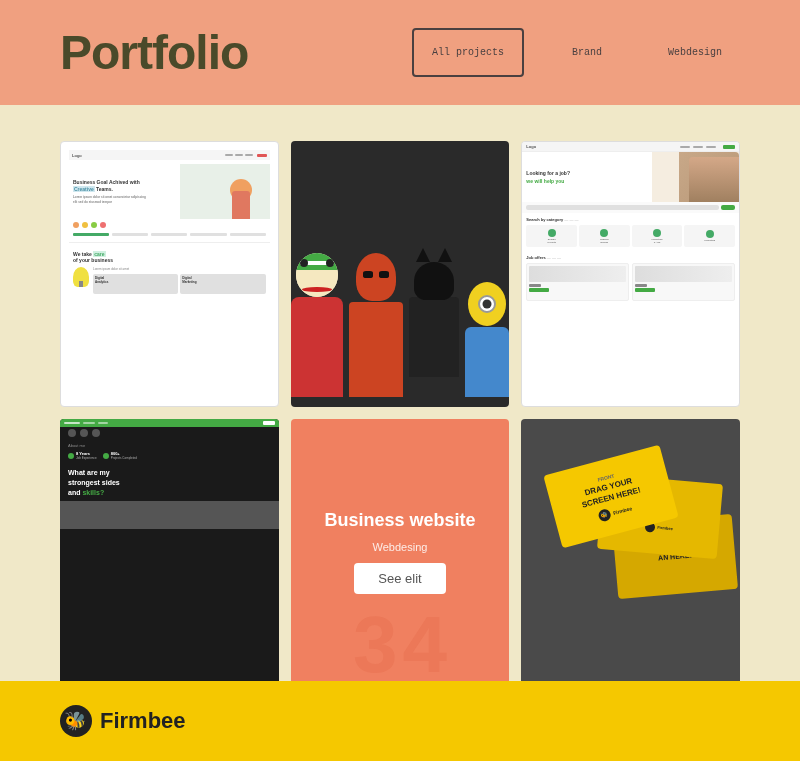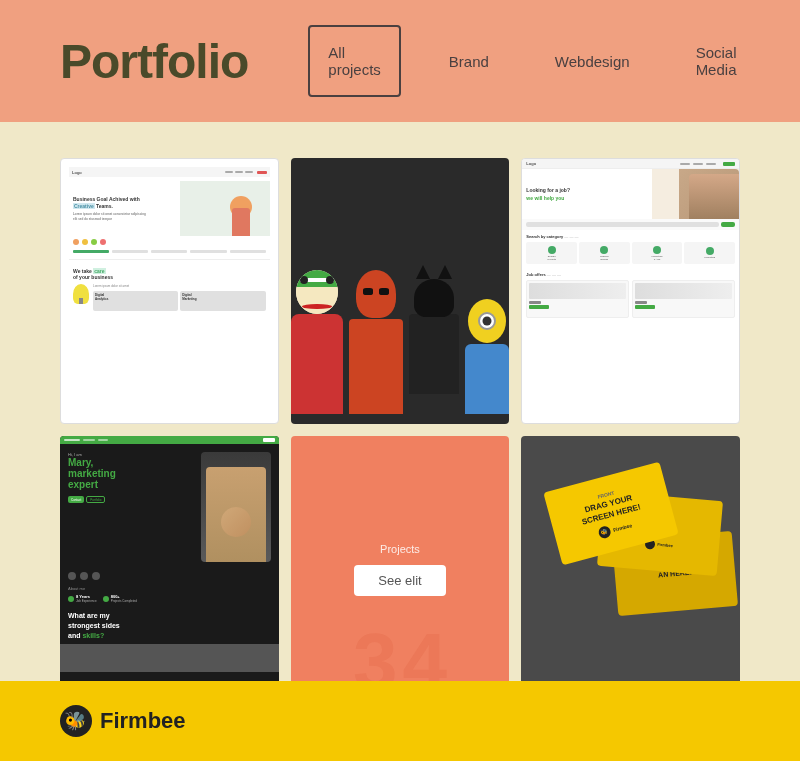--- a/index.html
+++ b/index.html
@@ -25,24 +25,25 @@
       color: #4a4a2a;
       letter-spacing: -1px;
     }
     .nav {
       display: flex;
       align-items: center;
       gap: 30px;
       margin-left: auto;
     }
     .nav-item {
-      font-size: 15px;
+      font-size: 10px;
       color: #4a4040;
       cursor: pointer;
       padding: 17px 18px;
+      font-family: Liberation Mono, monospace;
     }
     .nav-item.active {
       border: 2px solid #4a4040;
       border-radius: 4px;
     }
 
     
     .main {
       background: #f0e8c8;
       padding: 18px 60px 0 60px;
@@ -272,21 +273,20 @@
   </style>
 </head>
 <body>
 
 <div class="header">
   <h1 class="header-title">Portfolio</h1>
   <nav class="nav">
     <div class="nav-item active">All projects</div>
     <div class="nav-item">Brand</div>
     <div class="nav-item">Webdesign</div>
-    <div class="nav-item">Social Media</div>
   </nav>
 </div>
 
 <div class="main">
   <div class="portfolio-grid">
 
     <div class="card card-1">
       <div class="card-1-inner">
         <div class="card-1-header">
           <span class="card-1-logo">Logo</span>
@@ -452,40 +452,20 @@
       </div>
     </div>
 
     <div class="card card-4">
       <div style="background:#44aa44;height:8px;display:flex;align-items:center;padding:0 4px;gap:3px;">
         <div style="width:16px;height:2px;background:rgba(255,255,255,0.7);border-radius:1px;"></div>
         <div style="width:12px;height:2px;background:rgba(255,255,255,0.5);border-radius:1px;"></div>
         <div style="width:10px;height:2px;background:rgba(255,255,255,0.5);border-radius:1px;"></div>
         <div style="margin-left:auto;width:12px;height:4px;background:#fff;border-radius:1px;"></div>
       </div>
-      <div style="display:flex;padding:8px;gap:4px;">
-        <div style="flex:1;">
-          <div style="font-size:4px;color:#aaa;">Hi, I am</div>
-          <div style="font-size:10px;font-weight:bold;color:#44aa44;line-height:1.1;">Mary,<br>marketing<br>expert</div>
-          <div style="display:flex;gap:2px;margin-top:6px;">
-            <div style="height:7px;background:#44aa44;border-radius:2px;padding:0 3px;display:flex;align-items:center;">
-              <span style="font-size:3px;color:#fff;">Contact</span>
-            </div>
-            <div style="height:7px;border:1px solid #44aa44;border-radius:2px;padding:0 3px;display:flex;align-items:center;">
-              <span style="font-size:3px;color:#44aa44;">Portfolio</span>
-            </div>
-          </div>
-        </div>
-        <div style="width:70px;height:110px;overflow:hidden;border-radius:4px;">
-          <div style="width:100%;height:100%;background:linear-gradient(to bottom,#3a3a3a,#5a5a5a);position:relative;">
-            <div style="position:absolute;bottom:0;left:50%;transform:translateX(-50%);width:60px;height:95px;background:linear-gradient(to bottom,#c8a070,#b09060);border-radius:4px 4px 0 0;"></div>
-            <div style="position:absolute;bottom:25px;left:50%;transform:translateX(-50%);width:30px;height:30px;background:linear-gradient(135deg,#d0a878,#c09060);border-radius:50%;"></div>
-          </div>
-        </div>
-      </div>
       <div style="display:flex;gap:4px;padding:2px 8px;">
         <div style="width:8px;height:8px;background:#555;border-radius:50%;"></div>
         <div style="width:8px;height:8px;background:#555;border-radius:50%;"></div>
         <div style="width:8px;height:8px;background:#555;border-radius:50%;"></div>
       </div>
       <div style="padding:4px 8px;">
         <div style="font-size:4px;color:#888;margin-bottom:3px;">About me</div>
         <div style="display:flex;gap:6px;margin-top:2px;">
           <div style="display:flex;align-items:center;gap:2px;">
             <div style="width:6px;height:6px;background:#44aa44;border-radius:50%;"></div>
@@ -501,21 +481,22 @@
         <div style="font-size:7px;font-weight:bold;color:#fff;line-height:1.4;">What are my<br>strongest sides<br>and <span style="color:#44aa44;">skills?</span></div>
       </div>
       <div style="height:28px;background:#555;margin-top:auto;"></div>
     </div>
 
     <div class="card card-5">
       <div class="card-5-numbers">
         <span class="card-5-num">3</span>
         <span class="card-5-num">4</span>
       </div>
-      <div class="card-5-sub">Projects</div>
+      <div class="card-5-title">Business website</div>
+      <div class="card-5-sub">Webdesing</div>
       <div class="card-5-btn">See elit</div>
     </div>
 
     <div class="card card-6">
 
       <div class="biz-card biz-card-front">
         <div style="font-size:5px;color:#666;margin-bottom:2px;">FRONT</div>
         <div style="font-size:8px;font-weight:900;color:#222;line-height:1.3;text-align:center;">DRAG YOUR<br>SCREEN HERE!</div>
         <div style="display:flex;align-items:center;gap:3px;margin-top:4px;">
           <div style="width:12px;height:12px;background:#222;border-radius:50%;display:flex;align-items:center;justify-content:center;">

